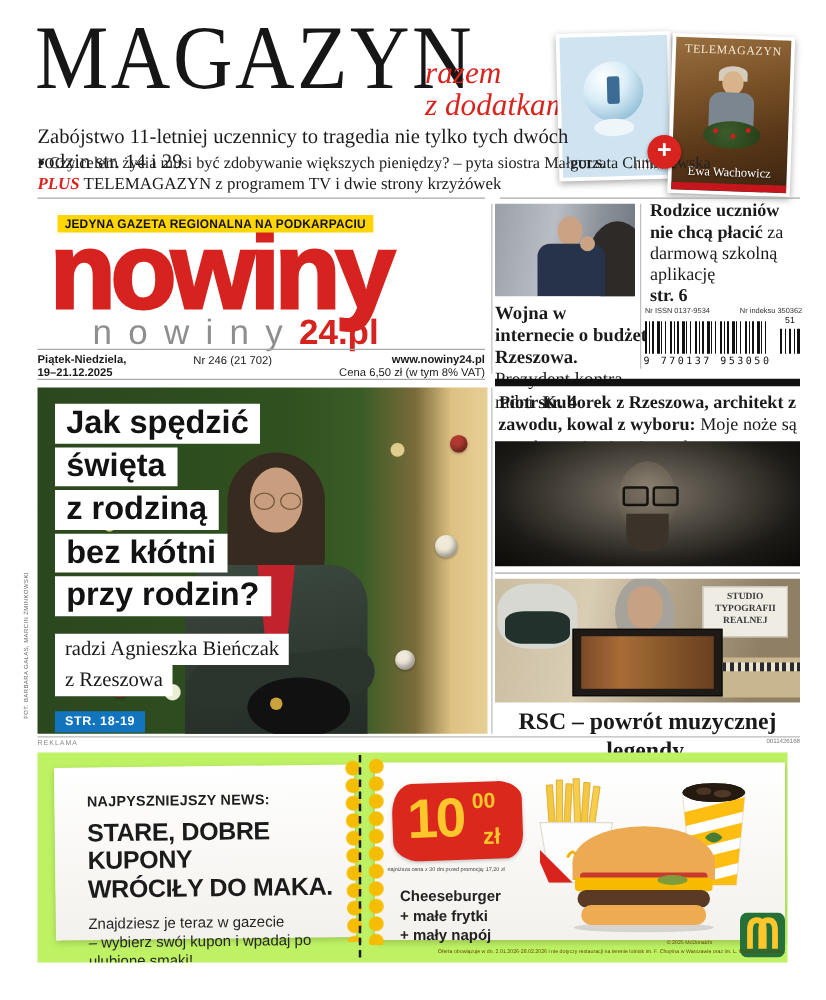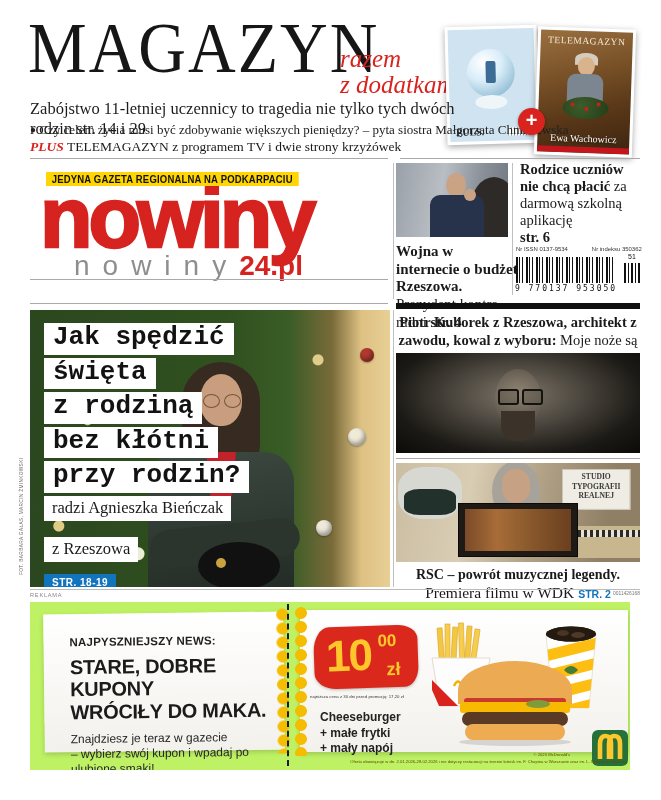--- a/index.html
+++ b/index.html
@@ -107,24 +107,24 @@
   .blazer{position:absolute;left:118px;top:142px;width:146px;height:136px;border-radius:30px 30px 0 0;
           background:linear-gradient(170deg,#3d4a40,#232c26);}
   .redtop{position:absolute;left:176px;top:142px;width:30px;height:64px;background:#c2222c;
           clip-path:polygon(0 0,100% 0,78% 100%,22% 100%);}
   .arms{position:absolute;left:120px;top:214px;width:150px;height:38px;border-radius:19px;background:#2b352e;
         transform:rotate(-6deg);}
   .fur{position:absolute;left:168px;top:232px;width:82px;height:48px;border-radius:50%;background:#111;}
   .watch{position:absolute;left:186px;top:248px;width:10px;height:10px;border-radius:50%;background:#caa33c;z-index:3;}
   .headline-wrap{position:absolute;left:14px;top:13px;z-index:5;display:flex;flex-direction:column;
                  align-items:flex-start;gap:3px;}
-  .chip{background:#fff;padding:1px 9px 4px;font-family:Liberation Mono, monospace;font-weight:bold;
+  .chip{background:#fff;padding:1px 9px 4px;font-family:Liberation Sans, sans-serif;font-weight:bold;
         font-size:26px;line-height:1.02;color:#121212;}
   .bychip{background:#fff;padding:2px 8px 3px;font-family:"Liberation Serif",serif;font-size:16.5px;color:#1a1a1a;}
-  .byline-wrap{display:flex;flex-direction:column;align-items:flex-start;gap:16px;}
+  .byline-wrap{margin-top:11px;display:flex;flex-direction:column;align-items:flex-start;gap:0;}
   .page-chip{margin-top:9px;background:#1274bd;color:#fff;font-size:10px;font-weight:bold;
              padding:3px 8px;letter-spacing:.5px;}
   .credit{left:19px;top:575px;font-size:7px;color:#666;white-space:nowrap;letter-spacing:.5px;
           transform:rotate(-90deg) scale(.68);transform-origin:left top;}
 
   
   .kub-head{left:396px;top:313px;width:244px;text-align:center;font-family:"Liberation Serif",serif;
             font-size:14.5px;line-height:1.25;}
   .kub-head .bd{font-weight:bold;}
   .pg-blue{color:#1274bd;font-weight:bold;font-family:"Liberation Sans",sans-serif;font-size:10.5px;}
@@ -144,21 +144,21 @@
   .rsc-album{position:absolute;left:62px;top:40px;width:118px;height:52px;background:#1f1a16;border:1px solid #0a0a0a;}
   .rsc-art{position:absolute;left:6px;top:5px;right:6px;bottom:5px;
      background:linear-gradient(90deg,#7a4a28,#a86c38 30%,#8a5a2c 60%,#6b3f20);}
   .rsc-sign{position:absolute;left:166px;top:6px;width:70px;height:38px;background:#efece4;border:1px solid #c9c4b8;
             text-align:center;font-family:"Liberation Serif",serif;font-weight:bold;color:#3a3a3a;
             font-size:8px;line-height:1.25;padding-top:3px;transform:scale(.95);transform-origin:top left;}
   .rsc-piano{position:absolute;right:0;bottom:4px;width:62px;height:32px;background:#c8b68e;}
   .rsc-keys{position:absolute;left:0;right:0;top:4px;height:7px;
      background:repeating-linear-gradient(90deg,#2a2a2a 0 3px,#e8e2d2 3px 6px);}
   .rsc-cap{left:396px;top:567px;width:244px;text-align:center;font-family:"Liberation Serif",serif;line-height:1.2;}
-  .rsc-cap .l1{font-weight:bold;font-size:14px;}
+  .rsc-cap .l1{font-weight:bold;font-size:19px;}
   .rsc-cap .l2{font-size:15.5px;}
   .reklama{left:30px;top:592px;font-size:7px;color:#888;letter-spacing:1px;transform:scale(.8);transform-origin:left top;}
   .adcode{left:570px;top:591px;width:70px;text-align:right;font-size:7px;color:#777;
           transform:scale(.7);transform-origin:right top;}
 
   
   .ad{left:30px;top:602px;width:600px;height:168px;background:#bef264;overflow:hidden;}
   .coupon{position:absolute;background:linear-gradient(180deg,#ffffff,#f3f1ec);box-shadow:0 2px 5px rgba(0,0,0,.18);}
   .coupon-l{left:14px;top:11px;width:240px;height:138px;transform:rotate(-.7deg);}
   .coupon-l .pad{padding:22px 8px 0 26px;}
@@ -239,20 +239,31 @@
   </div>
   <div class="hr" style="left:30px;top:158px;width:358px;"></div>
   <div class="hr" style="left:400px;top:158px;width:240px;"></div>
 
   <div class="abs kicker">JEDYNA GAZETA REGIONALNA NA PODKARPACIU</div>
   <div class="abs logo">nowiny</div>
   <div class="abs logo-sub">
     <span class="gray">nowiny</span><span class="red">24.pl</span>
   </div>
   <div class="hr" style="left:30px;top:279px;width:358px;"></div>
+  <div class="abs datebar">
+    <div class="c1">
+      <div>Piątek-Niedziela,</div>
+      <div>19–21.12.2025</div>
+    </div>
+    <div class="c2">Nr 246 (21 702)</div>
+    <div class="c3">
+      <div class="b">www.nowiny24.pl</div>
+      <div>Cena 6,50 zł (w tym 8% VAT)</div>
+    </div>
+  </div>
   <div class="hr" style="left:30px;top:303px;width:358px;"></div>
 
   <div class="vr" style="left:393px;top:163px;height:136px;"></div>
   <div class="abs pol-photo">
     <div class="pol-backhead"></div>
     <div class="pol-head"></div>
     <div class="pol-suit"></div>
     <div class="pol-fist"></div>
   </div>
   <div class="vr" style="left:512px;top:163px;height:132px;"></div>

